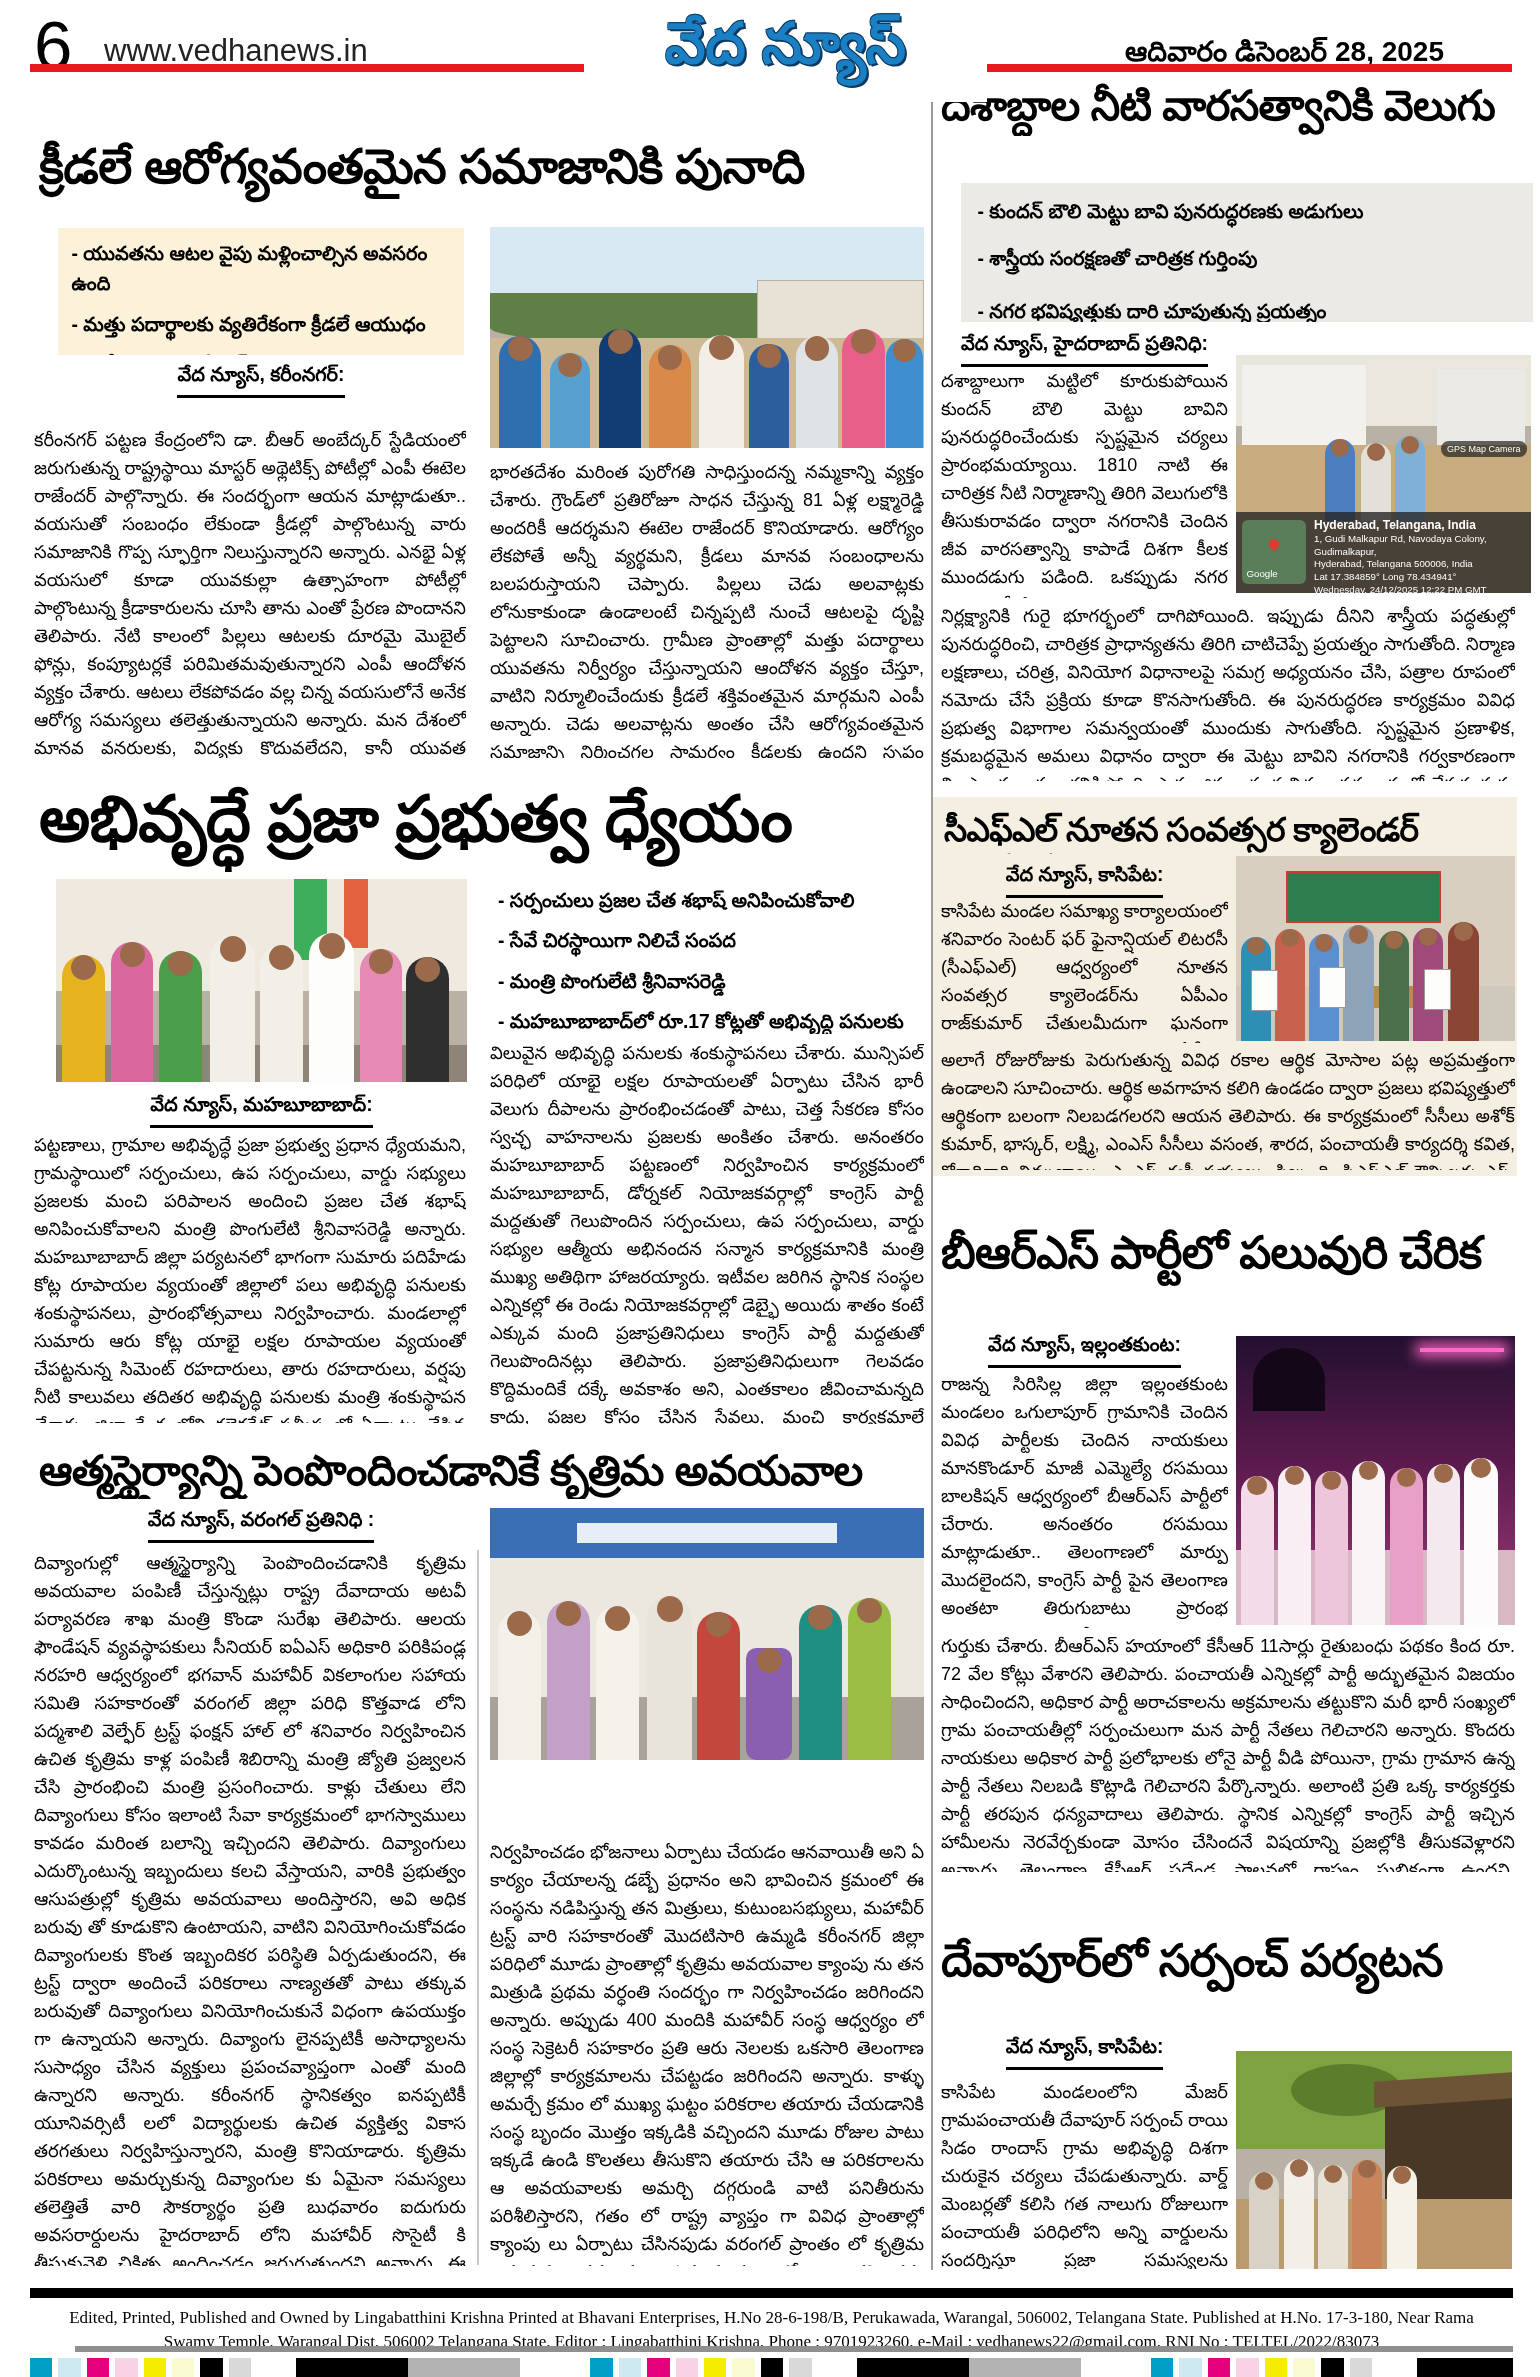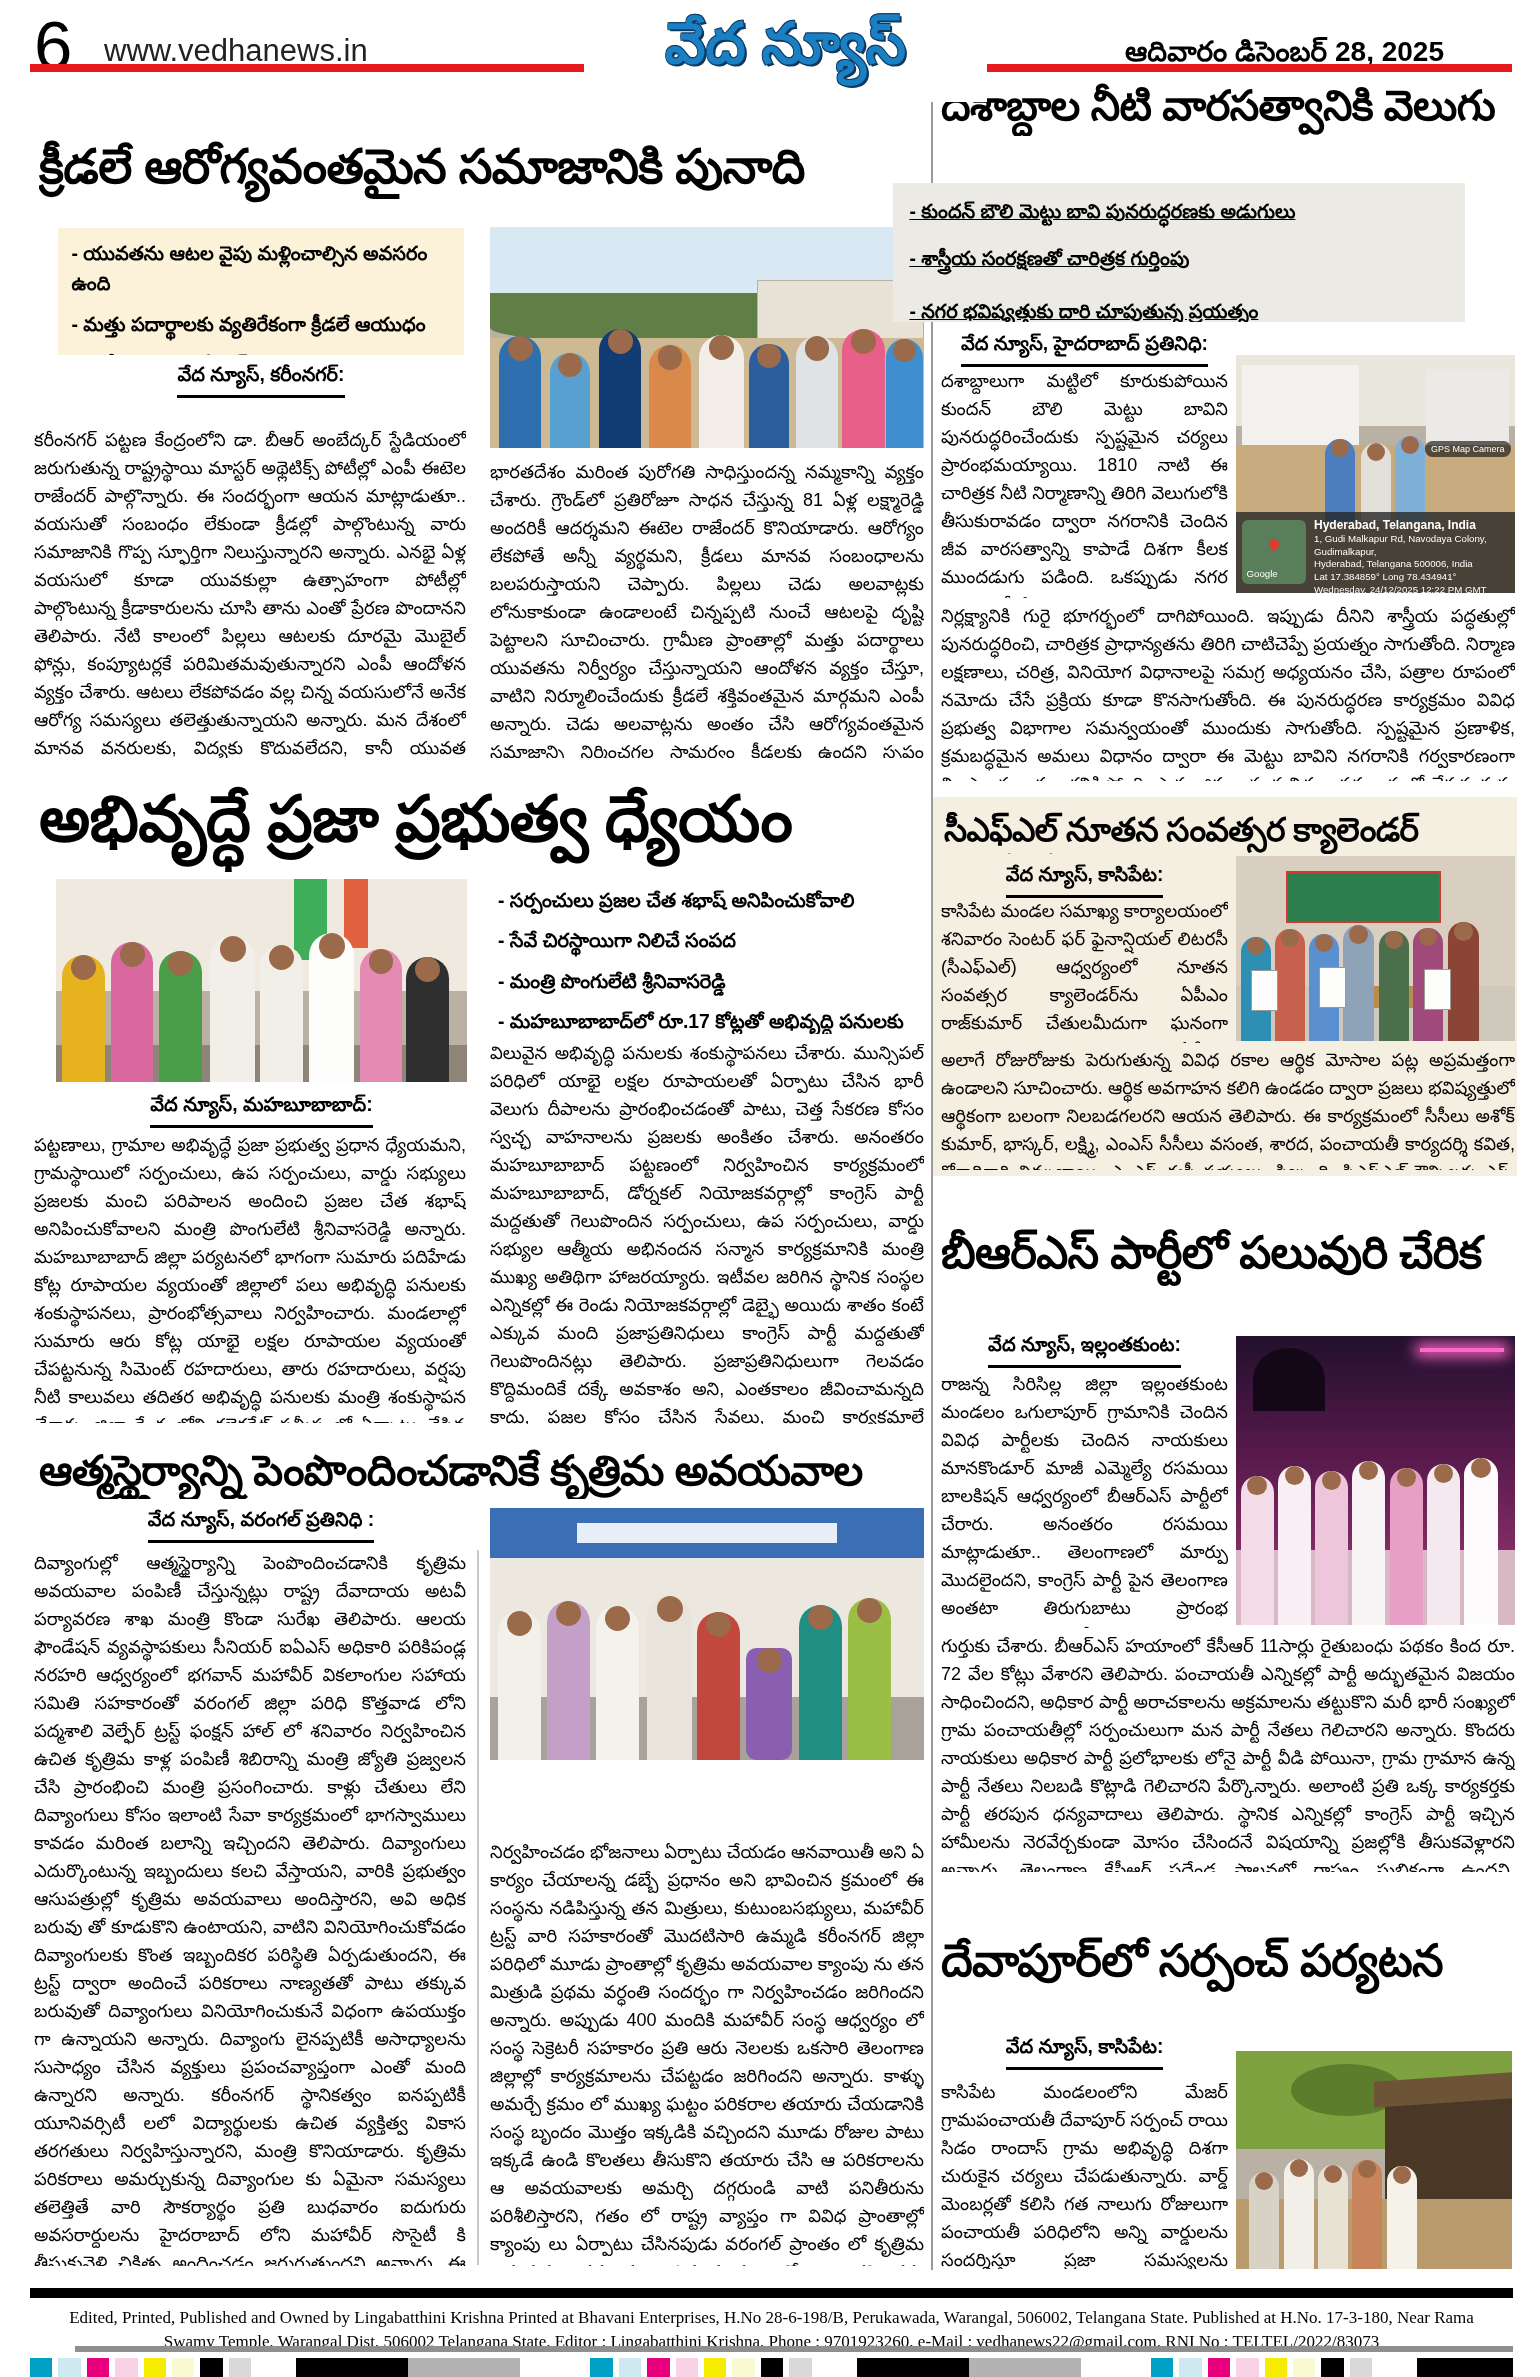--- a/index.html
+++ b/index.html
@@ -166,29 +166,29 @@
     <div class="pr" style="left:358px;width:43px;height:162px;background:#9bbf45;">
         <i style="width:25px;height:25px;"></i>
       </div>
   </div>
 
 
   <div class="abs bodytxt" style="left:490px;top:1838px;width:434px;height:428px;">నిర్వహించడం భోజనాలు ఏర్పాటు చేయడం ఆనవాయితీ అని ఏ కార్యం చేయాలన్న డబ్బే ప్రధానం అని భావించిన క్రమంలో ఈ సంస్థను నడిపిస్తున్న తన మిత్రులు, కుటుంబసభ్యులు, మహావీర్ ట్రస్ట్ వారి సహకారంతో మొదటిసారి ఉమ్మడి కరీంనగర్ జిల్లా పరిధిలో మూడు ప్రాంతాల్లో కృత్రిమ అవయవాల క్యాంపు ను తన మిత్రుడి ప్రథమ వర్ధంతి సందర్భం గా నిర్వహించడం జరిగిందని అన్నారు. అప్పుడు 400 మందికి మహావీర్ సంస్థ ఆధ్వర్యం లో సంస్థ సెక్రెటరీ సహకారం ప్రతి ఆరు నెలలకు ఒకసారి తెలంగాణ జిల్లాల్లో కార్యక్రమాలను చేపట్టడం జరిగిందని అన్నారు. కాళ్ళు అమర్చే క్రమం లో ముఖ్య ఘట్టం పరికరాల తయారు చేయడానికి సంస్థ బృందం మొత్తం ఇక్కడికి వచ్చిందని మూడు రోజుల పాటు ఇక్కడే ఉండి కొలతలు తీసుకొని తయారు చేసి ఆ పరికరాలను ఆ అవయవాలకు అమర్చి దగ్గరుండి వాటి పనితీరును పరిశీలిస్తారని, గతం లో రాష్ట్ర వ్యాప్తం గా వివిధ ప్రాంతాల్లో క్యాంపు లు ఏర్పాటు చేసినపుడు వరంగల్ ప్రాంతం లో కృత్రిమ అవయవ అవసరార్దులు ఎక్కువ సంఖ్యలో ఉంటారని తమ దృష్టికి రావడం వల్ల ఇక్కడ క్యాంప్ ఏర్పాటు చేశామని అన్నారు. ప్రతి 3- 4 సం.లకు ఒకసారి పరికరాలను మార్చాలని అన్నారు. ఈ శిబిరం ద్వారా సుమారు 150 మందికి కృత్రిమ అవయవాలకు అందిస్తున్నట్లు తెలిపారు. ఈ కార్యక్రమంలో బల్దియా కమిషనర్ చాహత్ బాజ్ పాయ్, అదనపు కలెక్టర్ సంధ్యారాణి తోపాటు కార్పొరేటర్లు ఆదెపు స్వప్న బసవరాజు కుమారస్వామి, కో ఆపరేటివ్ బ్యాంక్ చైర్మెన్ ఎర్రబెల్లి ప్రదీప్ రావు మాజీ శాసనసభ్యులు ఆరూరి రమేష్, ట్రస్టు సీఈఓ రమేష్ బాబు, భగవాన్ మహావీర్ వికలాంగుల సహాయ సమితి కార్యవర్గ సభ్యులు, స్థానిక ప్రజాప్రతినిధులు, తదితరులు పాల్గొన్నారు.</div>
 
   <div class="abs headline" style="left:941px;top:82px;width:574px;height:54px;font-size:42px;">దశాబ్దాల నీటి వారసత్వానికి వెలుగు</div>
 
-  <div class="abs bullets" style="left:893px;top:183px;width:572px;height:139px;background:#eceae5;padding:13.4px 16.4px;box-sizing:border-box;overflow:hidden;text-decoration:underline;">
+  <div class="abs bullets" style="left:961px;top:183px;width:572px;height:139px;background:#eceae5;padding:13.4px 16.4px;box-sizing:border-box;overflow:hidden;">
     <div style="margin-bottom:16.4px;">- కుందన్ బౌలి మెట్టు బావి పునరుద్ధరణకు అడుగులు</div>
     <div style="margin-bottom:23px;">- శాస్త్రీయ సంరక్షణతో చారిత్రక గుర్తింపు</div>
     <div>- నగర భవిష్యత్తుకు దారి చూపుతున్న ప్రయత్నం</div>
   </div>
 
   <div class="abs byline" style="left:941px;top:332px;width:287px;"><span>వేద న్యూస్, హైదరాబాద్ ప్రతినిధి:</span></div>
 
-  <div class="photo" style="left:1236px;top:355px;width:279px;height:238px;">
+  <div class="photo" style="left:1236px;top:355px;width:279px;height:238px;padding-left:16px;">
     <div class="abs" style="left:0;top:0;width:100%;height:30%;background:#e9e6de;"></div>
     <div class="abs" style="left:2%;top:4%;width:42%;height:38%;background:#f2f1ee;border-bottom:7.5px solid #e07b28;"></div>
     <div class="abs" style="right:2%;top:6%;width:30%;height:34%;background:#eceae6;border-bottom:6px solid #e07b28;"></div>
     <div class="abs" style="left:0;bottom:0;width:100%;height:62%;background:#c8ab7e;"></div>
     <div class="pr" style="left:89px;bottom:72px;width:30px;height:82px;background:#4d7fc0;">
         <i style="width:18px;height:18px;"></i>
       </div>
     <div class="pr" style="left:125px;bottom:72px;width:30px;height:78px;background:#e3e0da;">
         <i style="width:18px;height:18px;"></i>
       </div>

